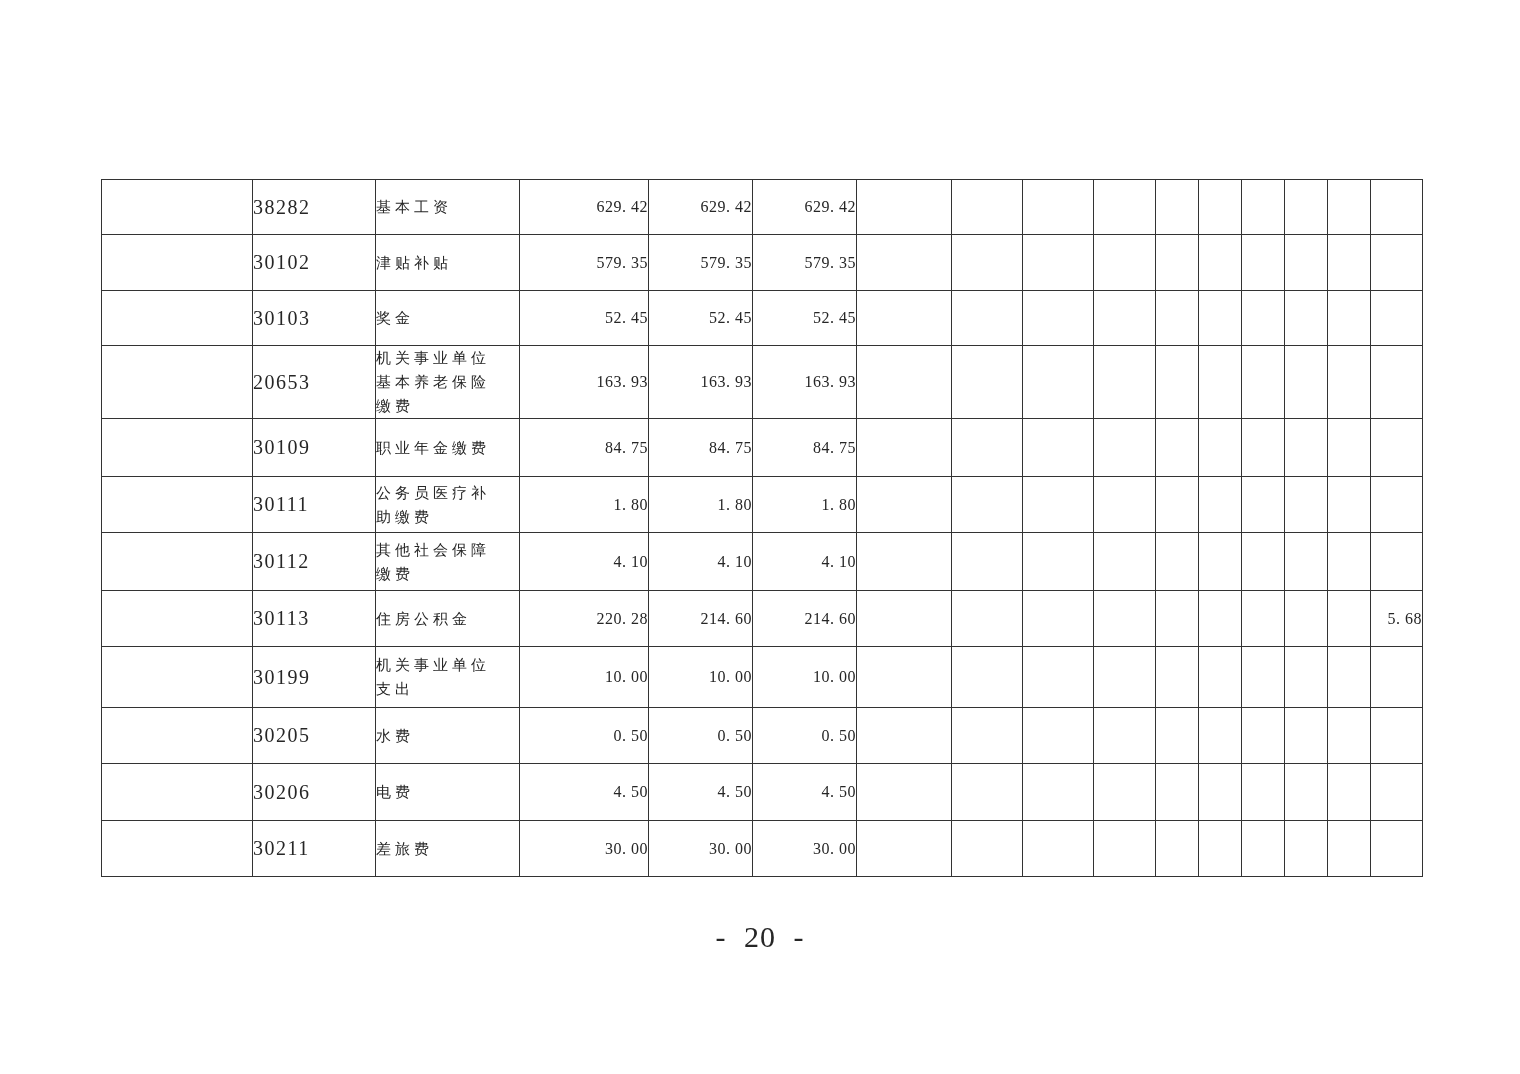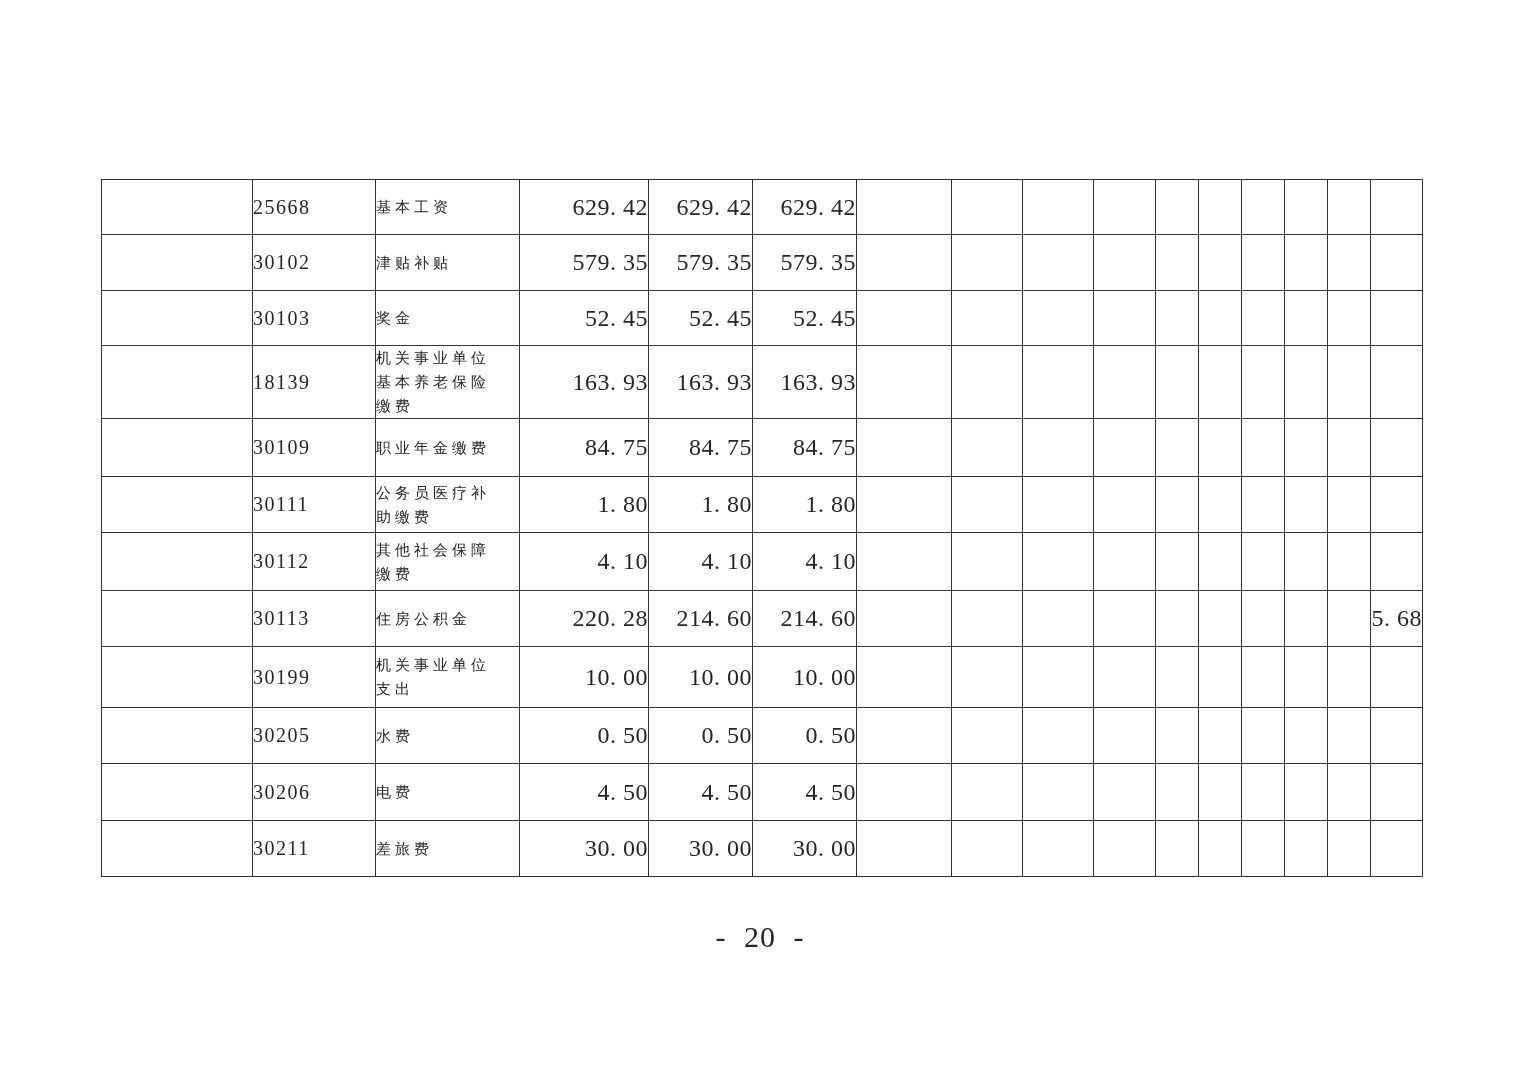--- a/index.html
+++ b/index.html
@@ -42,21 +42,21 @@
     font-size: 15px;
   }
   .label-line {
     letter-spacing: 4px;
     line-height: 24px;
     white-space: nowrap;
   }
   td.num-cell {
     text-align: right;
     padding-right: 9px;
-    font-size: 24px;
+    font-size: 16px;
     letter-spacing: 0.5px;
     white-space: nowrap;
   }
   td.extra-cell {
     padding-right: 2px;
     margin-left: 40px;
   }
   .footer {
     position: absolute;
     left: 0;
@@ -89,21 +89,21 @@
       <col style="width:43px">
       <col style="width:43px">
       <col style="width:43px">
       <col style="width:43px">
       <col style="width:43px">
       <col style="width:52px">
     </colgroup>
     <tbody id="table-body">
         <tr style="height: 55px;">
       <td class="indent-cell"></td>
-      <td class="code-cell">25668</td>
+      <td class="code-cell">38282</td>
       <td class="label-cell">
             <div class="label-line">基本工资</div>
           </td>
       <td class="num-cell">629. 42</td>
       <td class="num-cell">629. 42</td>
       <td class="num-cell">629. 42</td>
       <td></td>
       <td></td>
       <td></td>
       <td></td>
@@ -149,21 +149,21 @@
       <td></td>
       <td></td>
       <td></td>
       <td></td>
       <td></td>
       <td></td>
       <td class="num-cell extra-cell"></td>
     </tr>
         <tr style="height: 72px;">
       <td class="indent-cell"></td>
-      <td class="code-cell">18139</td>
+      <td class="code-cell">20653</td>
       <td class="label-cell">
             <div class="label-line">机关事业单位</div>
             <div class="label-line">基本养老保险</div>
             <div class="label-line">缴费</div>
           </td>
       <td class="num-cell">163. 93</td>
       <td class="num-cell">163. 93</td>
       <td class="num-cell">163. 93</td>
       <td></td>
       <td></td>

